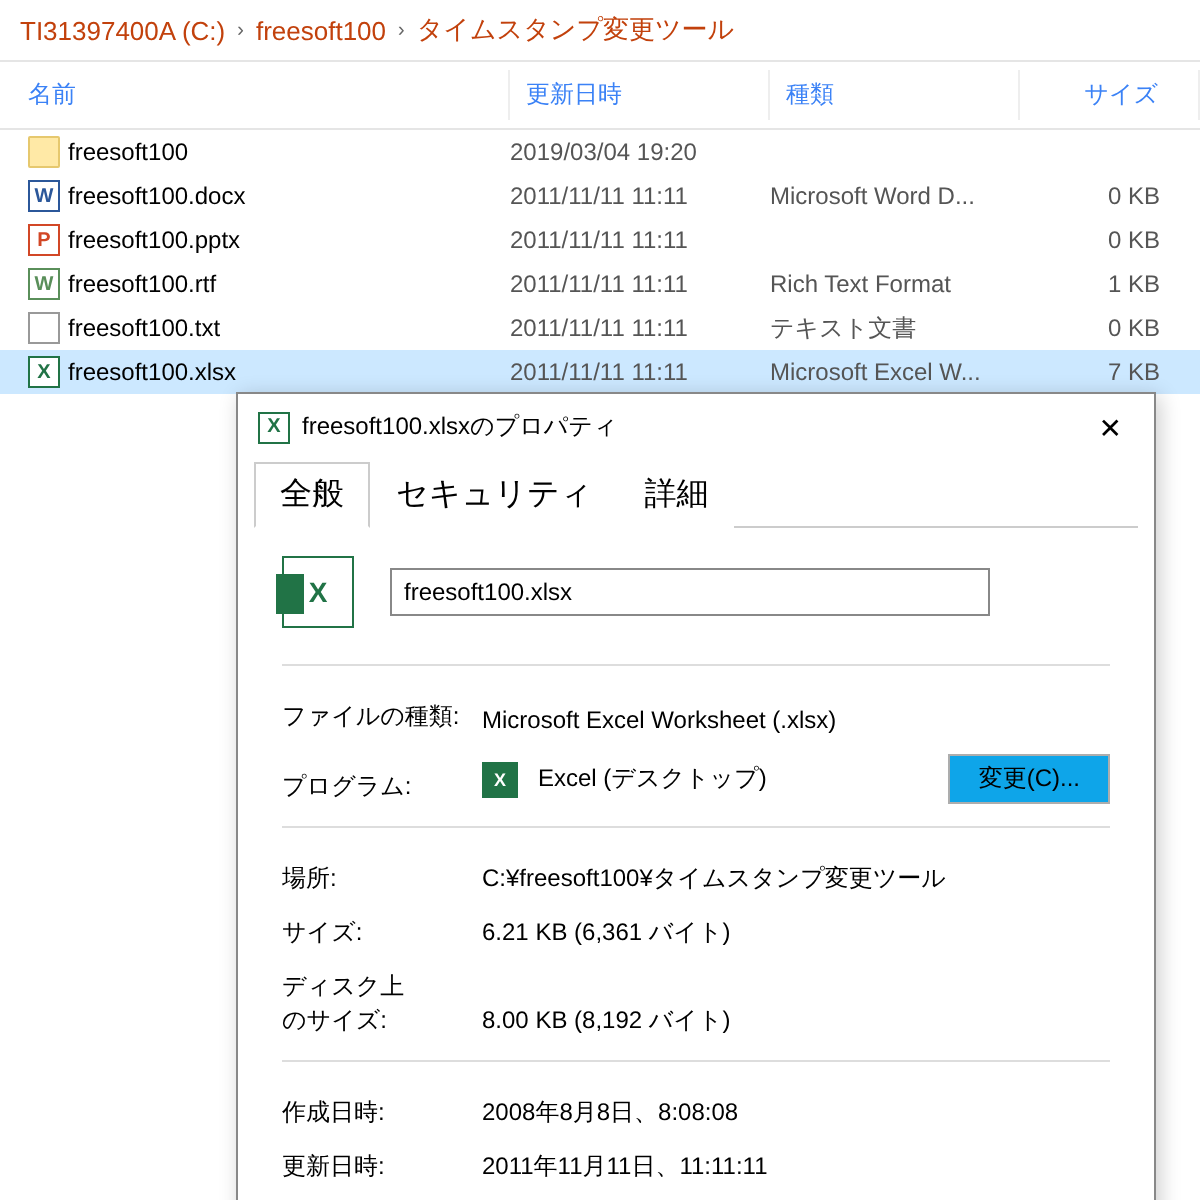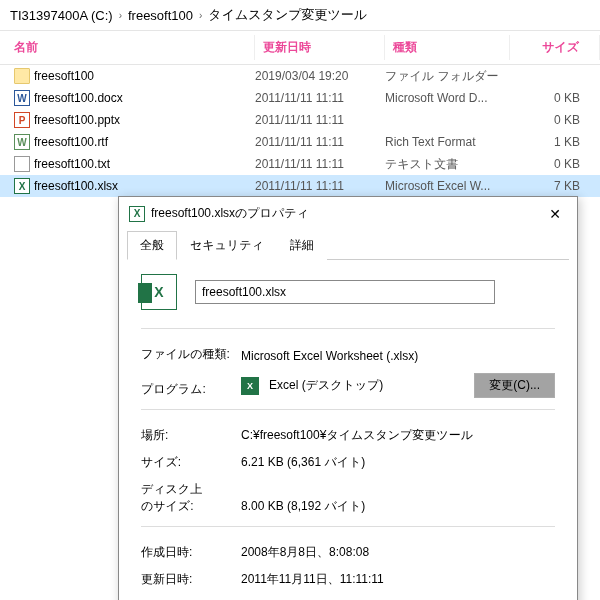--- a/index.html
+++ b/index.html
@@ -1,23 +1,23 @@
 <!DOCTYPE html>
 <html><head>
 <meta charset="utf-8">
 <style>
 * { margin: 0; padding: 0; box-sizing: border-box; font-family: "Yu Gothic UI", "Meiryo", sans-serif; }
 body { background: #fff; font-size: 12px; color: #000; width: 600px; height: 600px; overflow: hidden; position: relative; }
 
 .breadcrumb { display: flex; align-items: center; padding: 6px 10px; border-bottom: 1px solid #e5e5e5; gap: 6px; font-size: 13px; }
-.breadcrumb .seg { color: #000000; }
+.breadcrumb .seg { color: #c2410c; }
 .breadcrumb .chev { color: #666; font-size: 10px; }
 
 .file-list { width: 100%; }
-.file-header { display: flex; border-bottom: 1px solid #e5e5e5; padding: 4px 0; color: #ec4899; font-weight: bold; }
+.file-header { display: flex; border-bottom: 1px solid #e5e5e5; padding: 4px 0; color: #3b82f6; }
 .file-header > div { padding: 4px 8px; border-right: 1px solid #eee; }
 .col-name { flex: 0 0 255px; padding-left: 14px !important; }
 .col-date { flex: 0 0 130px; }
 .col-type { flex: 0 0 125px; }
 .col-size { flex: 1; text-align: right; padding-right: 20px !important; }
 
 .file-row { display: flex; align-items: center; padding: 2px 0; height: 22px; }
 .file-row.selected { background: #cce8ff; }
 .file-row .col-name { display: flex; align-items: center; gap: 4px; }
 .file-row .col-date, .file-row .col-type, .file-row .col-size { color: #555; }
@@ -30,36 +30,36 @@
 .ficon.rtf { background: #fff; border: 1px solid #5a8f5a; color: #5a8f5a; font-weight: bold; }
 .ficon.txt { background: #fff; border: 1px solid #999; }
 .ficon.xlsx { background: #fff; border: 1px solid #217346; color: #217346; font-weight: bold; }
 
 .dialog { position: absolute; left: 118px; top: 196px; width: 460px; background: #fff; border: 1px solid #888; box-shadow: 2px 2px 10px rgba(0,0,0,0.2); }
 .dialog-title { display: flex; align-items: center; justify-content: space-between; padding: 8px 10px; }
 .dialog-title .tleft { display: flex; align-items: center; gap: 6px; font-size: 12px; }
 .dialog-close { font-size: 14px; cursor: pointer; padding: 0 6px; }
 
 .tabs { display: flex; border-bottom: 1px solid #ccc; margin: 0 8px; }
-.tab { padding: 5px 12px; font-size: 12px; border: 1px solid transparent; cursor: pointer; position: relative; top: 1px; background: #fff; }
+.tab { padding: 5px 12px; font-size: 16px; border: 1px solid transparent; cursor: pointer; position: relative; top: 1px; background: #fff; }
 .tab.active { border: 1px solid #ccc; border-bottom: 1px solid #fff; }
 
 .dialog-body { padding: 14px 22px; font-size: 12px; }
 .row-icon-name { display: flex; align-items: center; gap: 18px; margin-bottom: 18px; }
 .big-icon { width: 36px; height: 36px; background: #fff; border: 1px solid #217346; display: flex; align-items: center; justify-content: center; color: #217346; font-weight: bold; font-size: 14px; position: relative; }
 .big-icon::before { content: ""; position: absolute; left: -4px; top: 8px; width: 14px; height: 20px; background: #217346; }
 .name-input { border: 1px solid #888; padding: 4px 6px; width: 300px; font-size: 12px; background: #fff; }
 
 .divider { border-top: 1px solid #ddd; margin: 6px 0 12px; }
 
 .prop-row { display: flex; padding: 5px 0; align-items: flex-end; }
 .prop-label { flex: 0 0 100px; }
 .prop-value { flex: 1; display: flex; align-items: center; gap: 10px; }
 .small-icon { width: 18px; height: 18px; background: #217346; color: #fff; display: inline-flex; align-items: center; justify-content: center; font-size: 9px; font-weight: bold; }
-.change-btn { border: 1px solid #adadad; background: #a3a3a3; padding: 3px 14px; font-size: 12px; cursor: pointer; margin-left: auto; }
+.change-btn { border: 1px solid #adadad; background: #0ea5e9; padding: 3px 14px; font-size: 12px; cursor: pointer; margin-left: auto; }
 </style>
 </head>
 <body>
 
 <div class="breadcrumb">
   <span class="seg">TI31397400A (C:)</span>
   <span class="chev">›</span>
   <span class="seg">freesoft100</span>
   <span class="chev">›</span>
   <span class="seg">タイムスタンプ変更ツール</span>
@@ -72,21 +72,20 @@
     <div class="col-type">種類</div>
     <div class="col-size">サイズ</div>
   </div>
 
   <div class="file-row">
     <div class="col-name">
         <span class="ficon folder"></span>
         <span>freesoft100</span>
       </div>
     <div class="col-date">2019/03/04 19:20</div>
-    <div class="col-type">ファイル フォルダー</div>
     <div class="col-size"></div>
   </div>
   <div class="file-row">
     <div class="col-name">
         <span class="ficon docx">W</span>
         <span>freesoft100.docx</span>
       </div>
     <div class="col-date">2011/11/11 11:11</div>
     <div class="col-type">Microsoft Word D...</div>
     <div class="col-size">0 KB</div>

